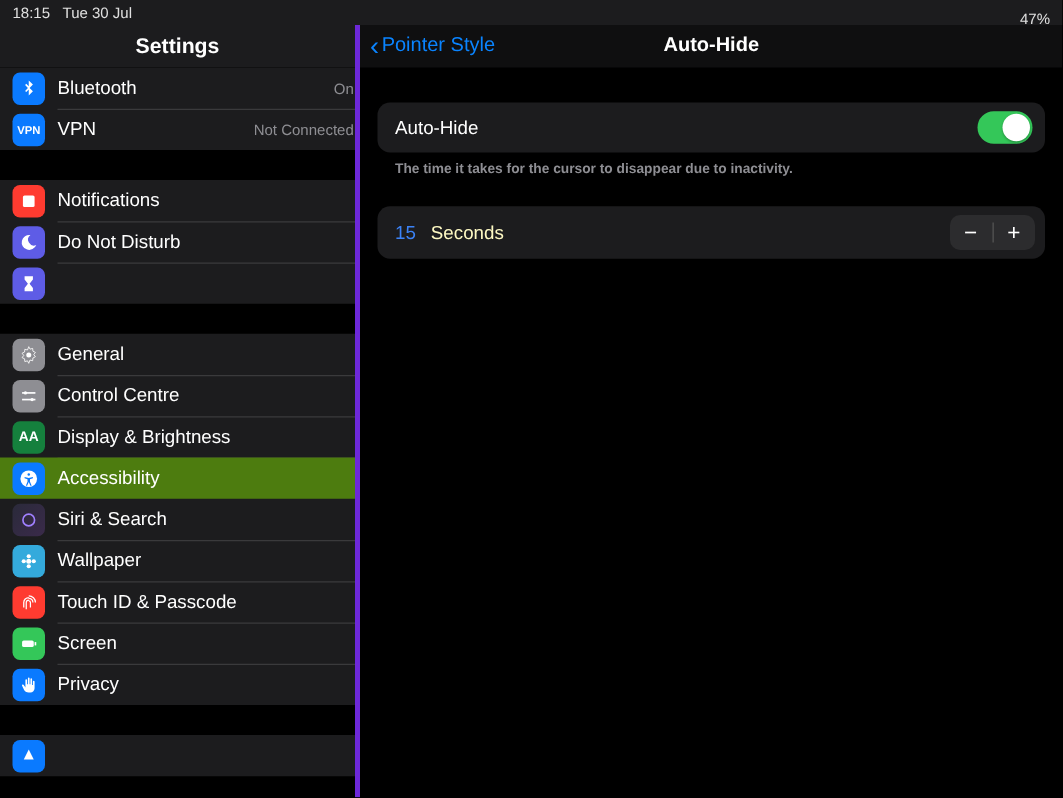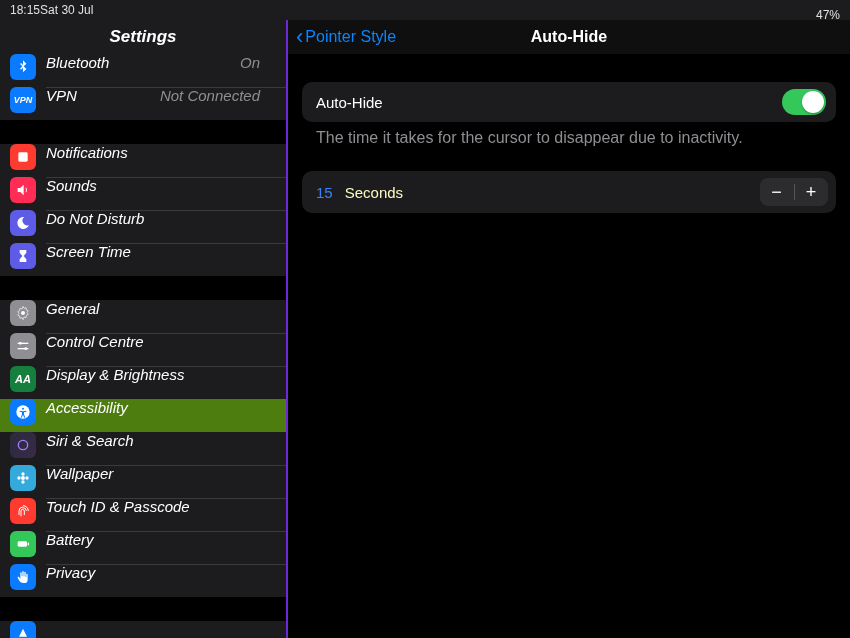--- a/index.html
+++ b/index.html
@@ -20,21 +20,21 @@
     }
     .statusbar {
       height: 20px;
       display: flex;
       align-items: center;
       padding: 0 10px;
       font-size: 12px;
       color: #e0e0e0;
       background: #1c1c1e;
     }
-    .statusbar .left { display: flex; }
+    .statusbar .left { display: flex; gap: 10px; }
     .statusbar .right { margin-left: auto; display: flex; align-items: center; gap: 6px; flex-direction: column; }
     .wifi-icon { display: inline-block; }
     .battery {
       width: 22px; height: 10px; border: 1px solid #aaa; border-radius: 2px;
       position: relative;
     }
     .battery::after {
       content: ''; position: absolute; right: -3px; top: 2px; width: 2px; height: 4px;
       background: #aaa; border-radius: 0 1px 1px 0;
     }
@@ -43,25 +43,24 @@
     .panes {
       flex: 1;
       display: flex;
       overflow: hidden;
     }
 
     
     .sidebar {
       width: 288px;
       background: #000;
-      border-right: 2px solid #6d28d9;
+      border-right: 4px solid #6d28d9;
       overflow-y: hidden;
       display: flex;
       flex-direction: column;
-      font-style: italic;
     }
     .sidebar-title-bar {
       height: 34px;
       display: flex;
       align-items: center;
       justify-content: center;
       font-size: 17px;
       font-weight: 600;
       background: #1c1c1e;
     }
@@ -71,41 +70,41 @@
     }
     .sidebar-section {
       background: #1c1c1e;
       margin-top: 24px;
     }
     .sidebar-section.first {
       margin-top: 0;
     }
     .sidebar-row {
       display: flex;
-      align-items: flex-start;
+      align-items: center;
       height: 33px;
-      padding: 0 26px 0 10px;
+      padding: 0 1px 0 10px;
       position: relative;
       font-size: 15px;
       color: #fff;
     }
     .sidebar-row .icon-box {
       width: 26px;
       height: 26px;
       border-radius: 6px;
       margin-right: 10px;
       display: flex;
       align-items: center;
       justify-content: center;
       flex-shrink: 0;
     }
     .sidebar-row .label { flex: 1; }
     .sidebar-row .value {
       color: #8e8e93;
-      font-size: 15px;
+      font-size: 12px;
     }
     .sidebar-row::after {
       content: '';
       position: absolute;
       bottom: 0;
       left: 46px;
       right: 0;
       height: 0.5px;
       background: #3a3a3c;
     }
@@ -187,22 +186,23 @@
       right: 2px;
       top: 2px;
       width: 22px;
       height: 22px;
       border-radius: 50%;
       background: #fff;
       box-shadow: 0 1px 2px rgba(0,0,0,0.3);
     }
     .footer-text {
       color: #8e8e93;
-      font-size: 16px;
+      font-size: 11px;
       padding: 7px 14px 0 14px;
+      font-weight: bold;
     }
     .stepper-cell {
       background: #1c1c1e;
       border-radius: 10px;
       height: 42px;
       display: flex;
       align-items: center;
       padding: 0 8px 0 14px;
       font-size: 15px;
       margin-top: 24px;
@@ -237,21 +237,21 @@
     
     svg { width: 16px; height: 16px; }
     .icon-box svg { fill: #fff; }
   </style>
 </head>
 <body>
 
 <div class="statusbar">
   <div class="left">
     <span>18:15</span>
-    <span>Sat 30 Jul</span>
+    <span>Tue 30 Jul</span>
   </div>
   <div class="right">
     <span class="wifi-icon">
       <svg viewBox="0 0 24 24" width="14" height="14">
           <path fill="#fff" d="M12 18.5a1.5 1.5 0 100 3 1.5 1.5 0 000-3zm-4.2-3.6a6 6 0 018.4 0l-1.4 1.4a4 4 0 00-5.6 0l-1.4-1.4zm-2.8-2.8a10 10 0 0114 0l-1.4 1.4a8 8 0 00-11.2 0L5 12.1zM2.2 9.3a14 14 0 0119.6 0l-1.4 1.4a12 12 0 00-16.8 0L2.2 9.3z"></path>
         </svg>
     </span>
     <span>47%</span>
     <span class="battery"><span class="fill"></span></span>
   </div>
@@ -283,42 +283,33 @@
       <div class="sidebar-section">
         <div class="sidebar-row">
           <div class="icon-box icon-notifications">
             <svg viewBox="0 0 24 24">
                 <rect x="5" y="5" width="14" height="14" rx="2"></rect>
               </svg>
           </div>
           <span class="label">Notifications</span>
         </div>
         <div class="sidebar-row">
-          <div class="icon-box icon-sounds">
-            <svg viewBox="0 0 24 24">
-                <path d="M4 9v6h4l5 5V4L8 9H4zM16 8a5 5 0 010 8v-2a3 3 0 000-4V8z"></path>
-              </svg>
-          </div>
-          <span class="label">Sounds</span>
-        </div>
-        <div class="sidebar-row">
           <div class="icon-box icon-dnd">
             <svg viewBox="0 0 24 24">
                 <path d="M14 3a9 9 0 107 12 7 7 0 01-7-12z"></path>
               </svg>
           </div>
           <span class="label">Do Not Disturb</span>
         </div>
         <div class="sidebar-row">
           <div class="icon-box icon-screentime">
             <svg viewBox="0 0 24 24">
                 <path d="M7 3h10v4l-4 5 4 5v4H7v-4l4-5-4-5V3z"></path>
               </svg>
           </div>
-          <span class="label">Screen Time</span>
         </div>
       </div>
 
       <div class="sidebar-section">
         <div class="sidebar-row">
           <div class="icon-box icon-general">
             <svg viewBox="0 0 24 24">
                 <circle cx="12" cy="12" r="3"></circle>
                 <path d="M12 2l1.5 3 3.2-.9.3 3.3 3 1.5-2 2.6 2 2.6-3 1.5-.3 3.3-3.2-.9L12 22l-1.5-3-3.2.9-.3-3.3-3-1.5 2-2.6-2-2.6 3-1.5.3-3.3 3.2.9L12 2z" fill="none" stroke="#fff" stroke-width="1"></path>
               </svg>
@@ -378,21 +369,21 @@
           </div>
           <span class="label">Touch ID &amp; Passcode</span>
         </div>
         <div class="sidebar-row">
           <div class="icon-box icon-battery">
             <svg viewBox="0 0 24 24">
                 <rect x="4" y="8" width="14" height="8" rx="2" fill="#fff"></rect>
                 <rect x="19" y="10" width="2" height="4" fill="#fff"></rect>
               </svg>
           </div>
-          <span class="label">Battery</span>
+          <span class="label">Screen</span>
         </div>
         <div class="sidebar-row">
           <div class="icon-box icon-privacy">
             <svg viewBox="0 0 24 24">
                 <path d="M8 12V6a1 1 0 012 0v5h1V4a1 1 0 012 0v7h1V5a1 1 0 012 0v7h1V8a1 1 0 012 0v8a5 5 0 01-5 5h-2a7 7 0 01-6-4l-2-4a1 1 0 012-1l2 3z"></path>
               </svg>
           </div>
           <span class="label">Privacy</span>
         </div>
       </div>

